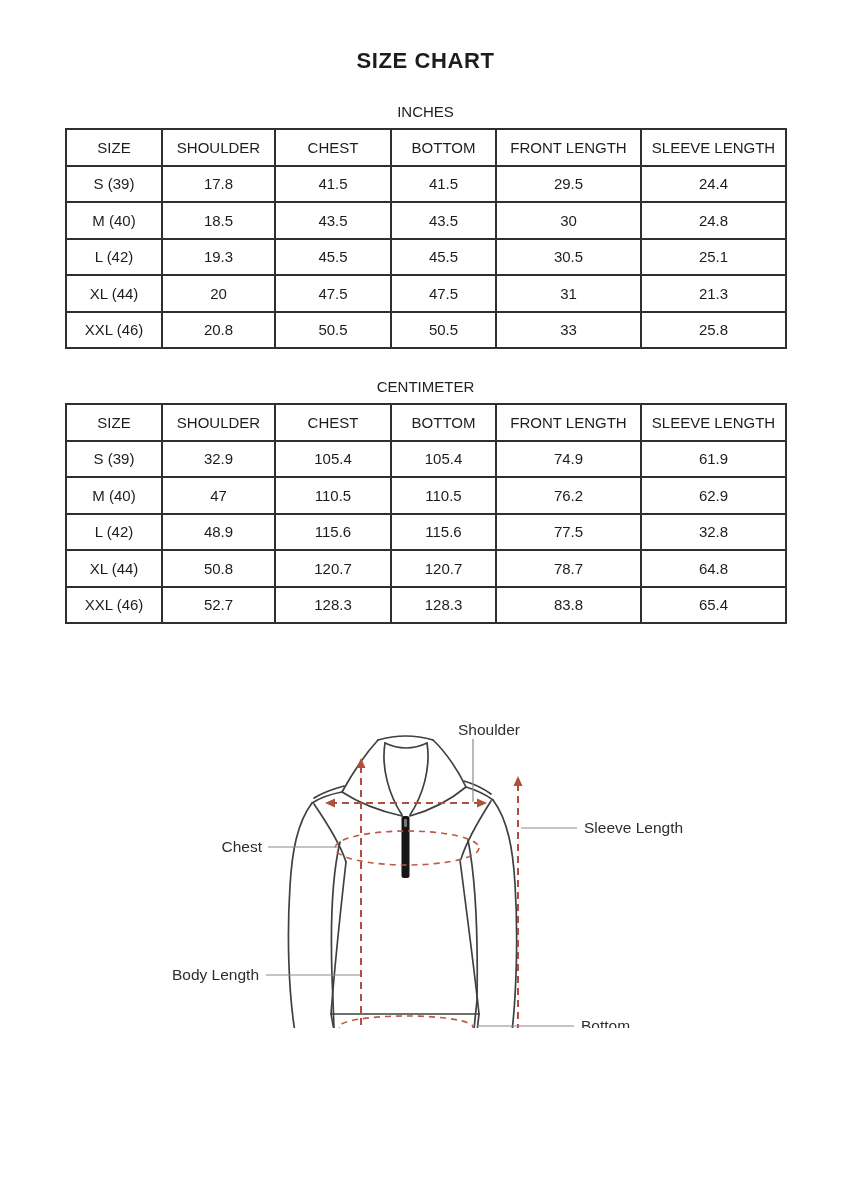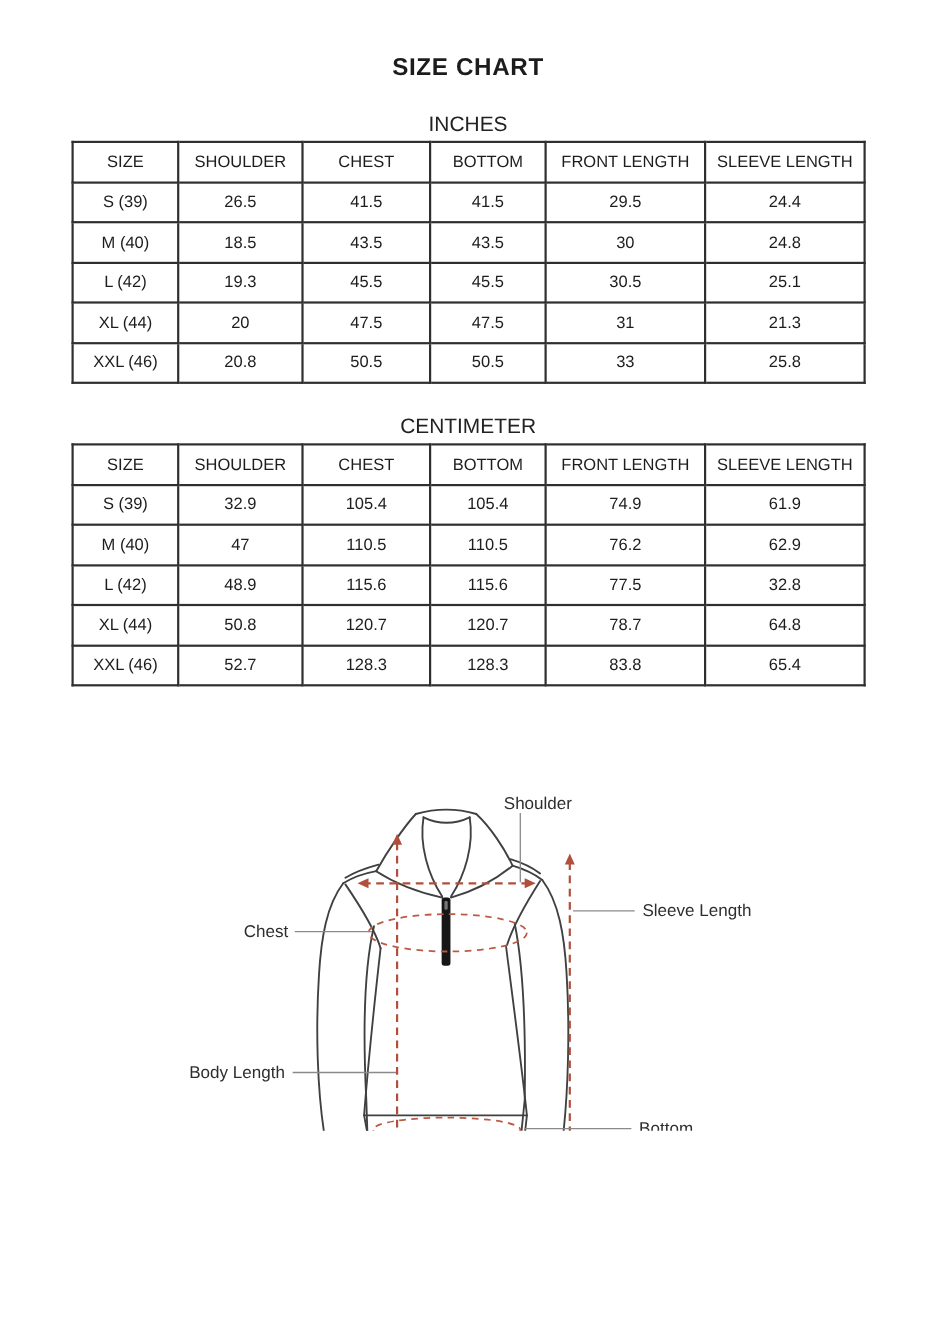--- a/index.html
+++ b/index.html
@@ -8,21 +8,21 @@
     position:relative; width:851px; height:1028px; background:#ffffff;
     margin:0 auto; overflow:hidden; color:#1d1d1d;
   }
   .page-title{
     position:absolute; top:48px; left:0; width:100%;
     text-align:center; font-size:22px; font-weight:bold;
     letter-spacing:0.6px; color:#1c1c1c;
   }
   .unit-caption{
     position:absolute; left:0; width:100%; text-align:center;
-    font-size:19px; color:#222;
+    font-size:15px; color:#222;
   }
   .cap-inches{ top:103px; }
   .cap-cm{ top:378px; }
   table.size-table{
     position:absolute; left:65px; width:720px;
     border-collapse:collapse; table-layout:fixed;padding-left:37px;
   }
   .tbl-inches{ top:128px; }
   .tbl-cm{ top:403px; }
   table.size-table td, table.size-table th{
@@ -58,21 +58,21 @@
       <tr>
         <th>SIZE</th>
         <th>SHOULDER</th>
         <th>CHEST</th>
         <th>BOTTOM</th>
         <th>FRONT LENGTH</th>
         <th>SLEEVE LENGTH</th>
       </tr>
       <tr>
         <td>S (39)</td>
-        <td>26.5</td>
+        <td>17.8</td>
         <td>41.5</td>
         <td>41.5</td>
         <td>29.5</td>
         <td>24.4</td>
       </tr>
       <tr>
         <td>M (40)</td>
         <td>18.5</td>
         <td>43.5</td>
         <td>43.5</td>

